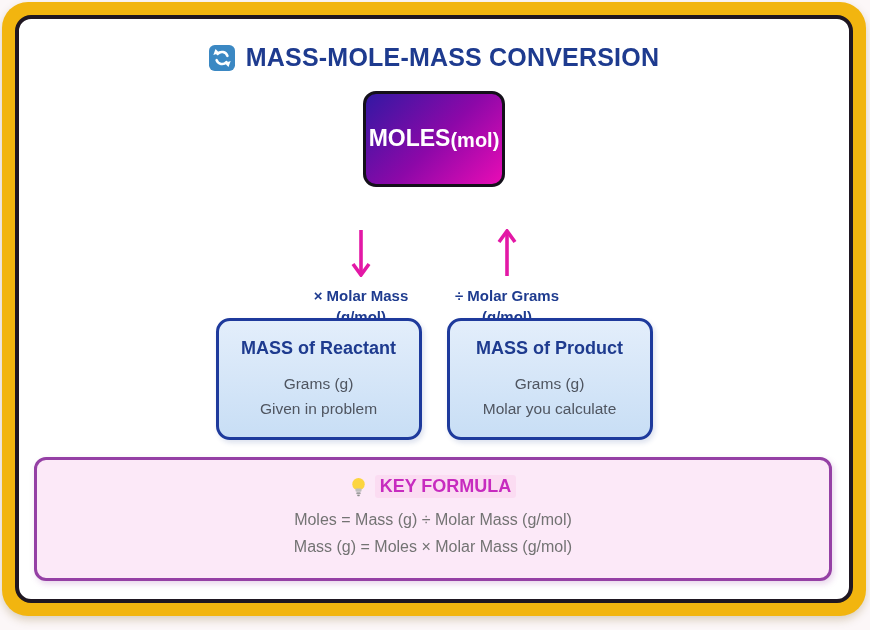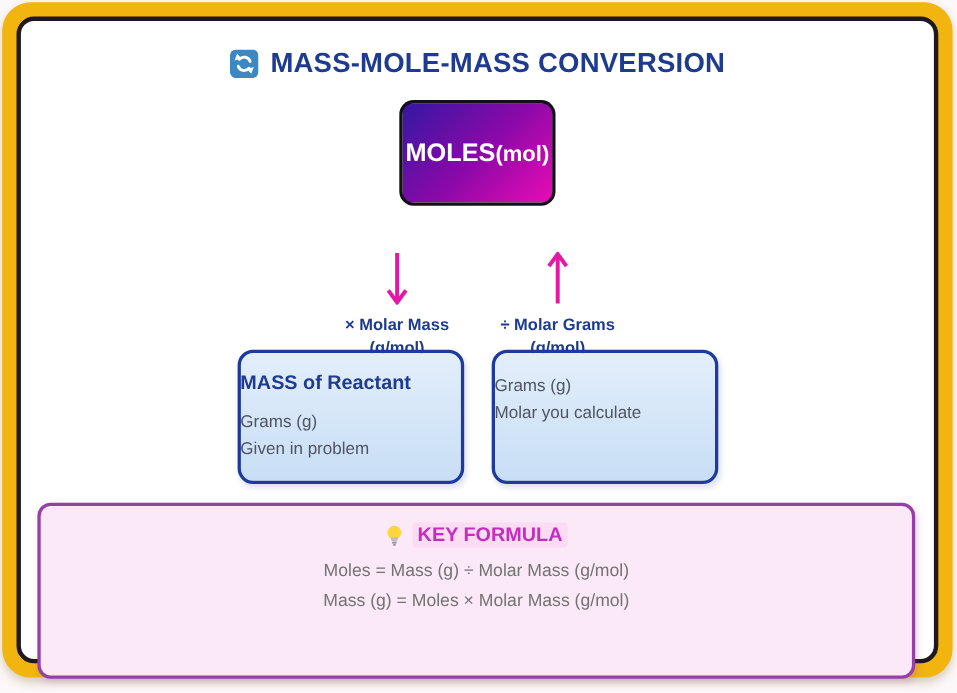--- a/index.html
+++ b/index.html
@@ -56,28 +56,28 @@
   }
   
   .boxes-row {
     position:absolute; top:299px; left:0; right:0;
     display:flex; justify-content:center; gap:25px;
   }
   .mass-box {
     width:206px; height:122px;
     background:linear-gradient(180deg,#E3EEFB 0%,#C8DEF5 100%);
     border:3px solid #1E3A9C; border-radius:14px;
-    text-align:left; padding-top:17px;
+    text-align:center; padding-top:17px;
     box-shadow:2px 3px 5px rgba(30,58,140,0.15);
   }
   .mass-title { font-size:18px; font-weight:bold; color:#1E3B8F; margin-bottom:12px; }
   .mass-line  { font-size:15.5px; color:#4F5560; line-height:1.62; }
   
   .key-box {
-    position:absolute; left:15px; right:17px; top:438px; height:160px;
+    position:absolute; left:15px; right:17px; top:438px; height:124px;
     background:#FCE9F8;
     border:3px solid #9540A5; border-radius:12px;
     text-align:center; padding-top:15px;
     box-shadow:2px 3px 6px rgba(149,64,165,0.22);
   }
   .key-title-row {
     display:flex; justify-content:center; align-items:center; gap:8px;
     margin-bottom:9px;
   }
   .key-title {
@@ -132,20 +132,21 @@
       </div>
     </div>
 
     <div class="boxes-row">
       <div class="mass-box">
         <div class="mass-title">MASS of Reactant</div>
         <div class="mass-line">Grams (g)</div>
         <div class="mass-line">Given in problem</div>
       </div>
       <div class="mass-box">
+        <div class="mass-title">MASS of Product</div>
         <div class="mass-line">Grams (g)</div>
         <div class="mass-line">Molar you calculate</div>
       </div>
     </div>
 
     <div class="key-box">
       <div class="key-title-row">
         <svg class="bulb-icon" viewBox="0 0 18 22">
           <circle cx="9" cy="8" r="6.6" fill="#FCD53F"></circle>
           <path d="M5.8 12.6h6.4v2.4a1.1 1.1 0 0 1-1.1 1.1H6.9a1.1 1.1 0 0 1-1.1-1.1z" fill="#BDBDBD"></path>

